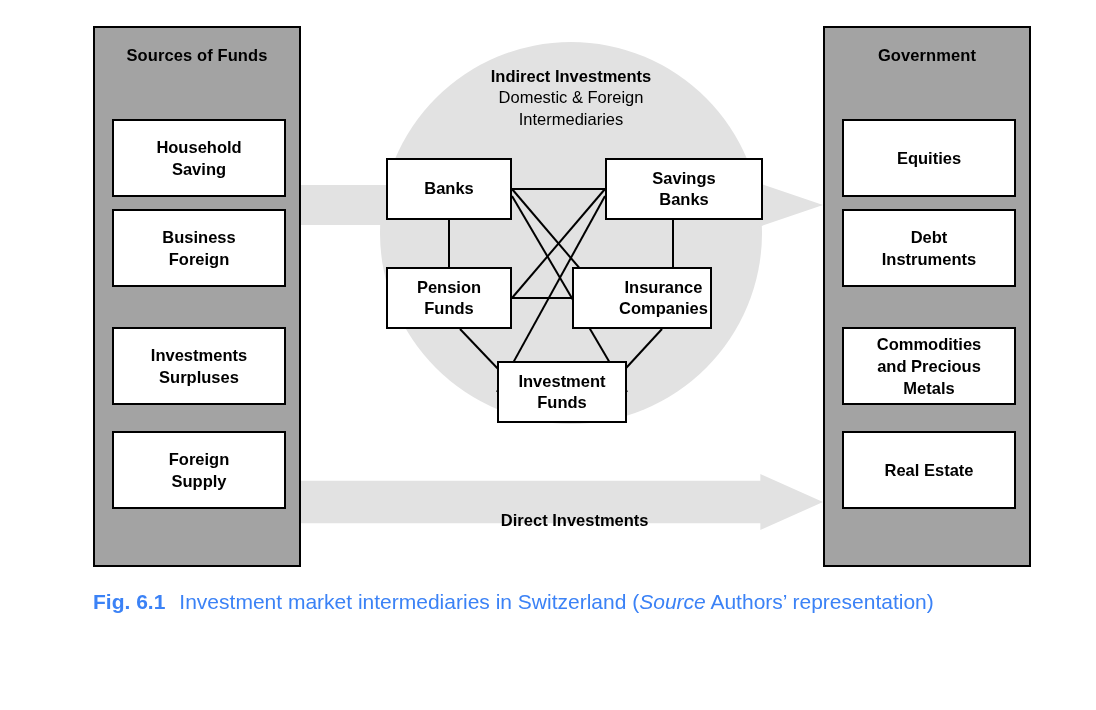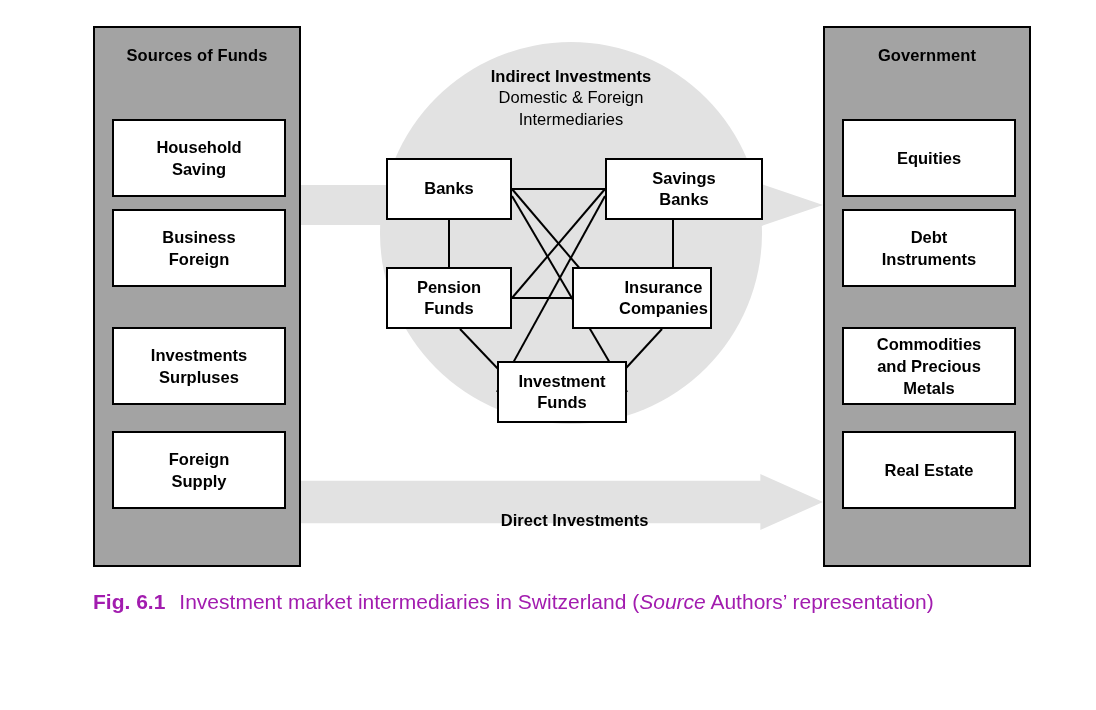--- a/index.html
+++ b/index.html
@@ -189,21 +189,21 @@
   }
 
   
   #caption {
     position: absolute;
     left: 93px;
     top: 588px;
     width: 940px;
     font-size: 21px;
     line-height: 1.38;
-    color: #a21caf;
+    color: #3b82f6;
   }
   #caption .fig-label { font-weight: bold; }
   #caption .fig-gap { display: inline-block; width: 14px; }
   #caption .src { font-style: italic; }
 </style>
 </head>
 <body>
 
 <div id="figure">
 

